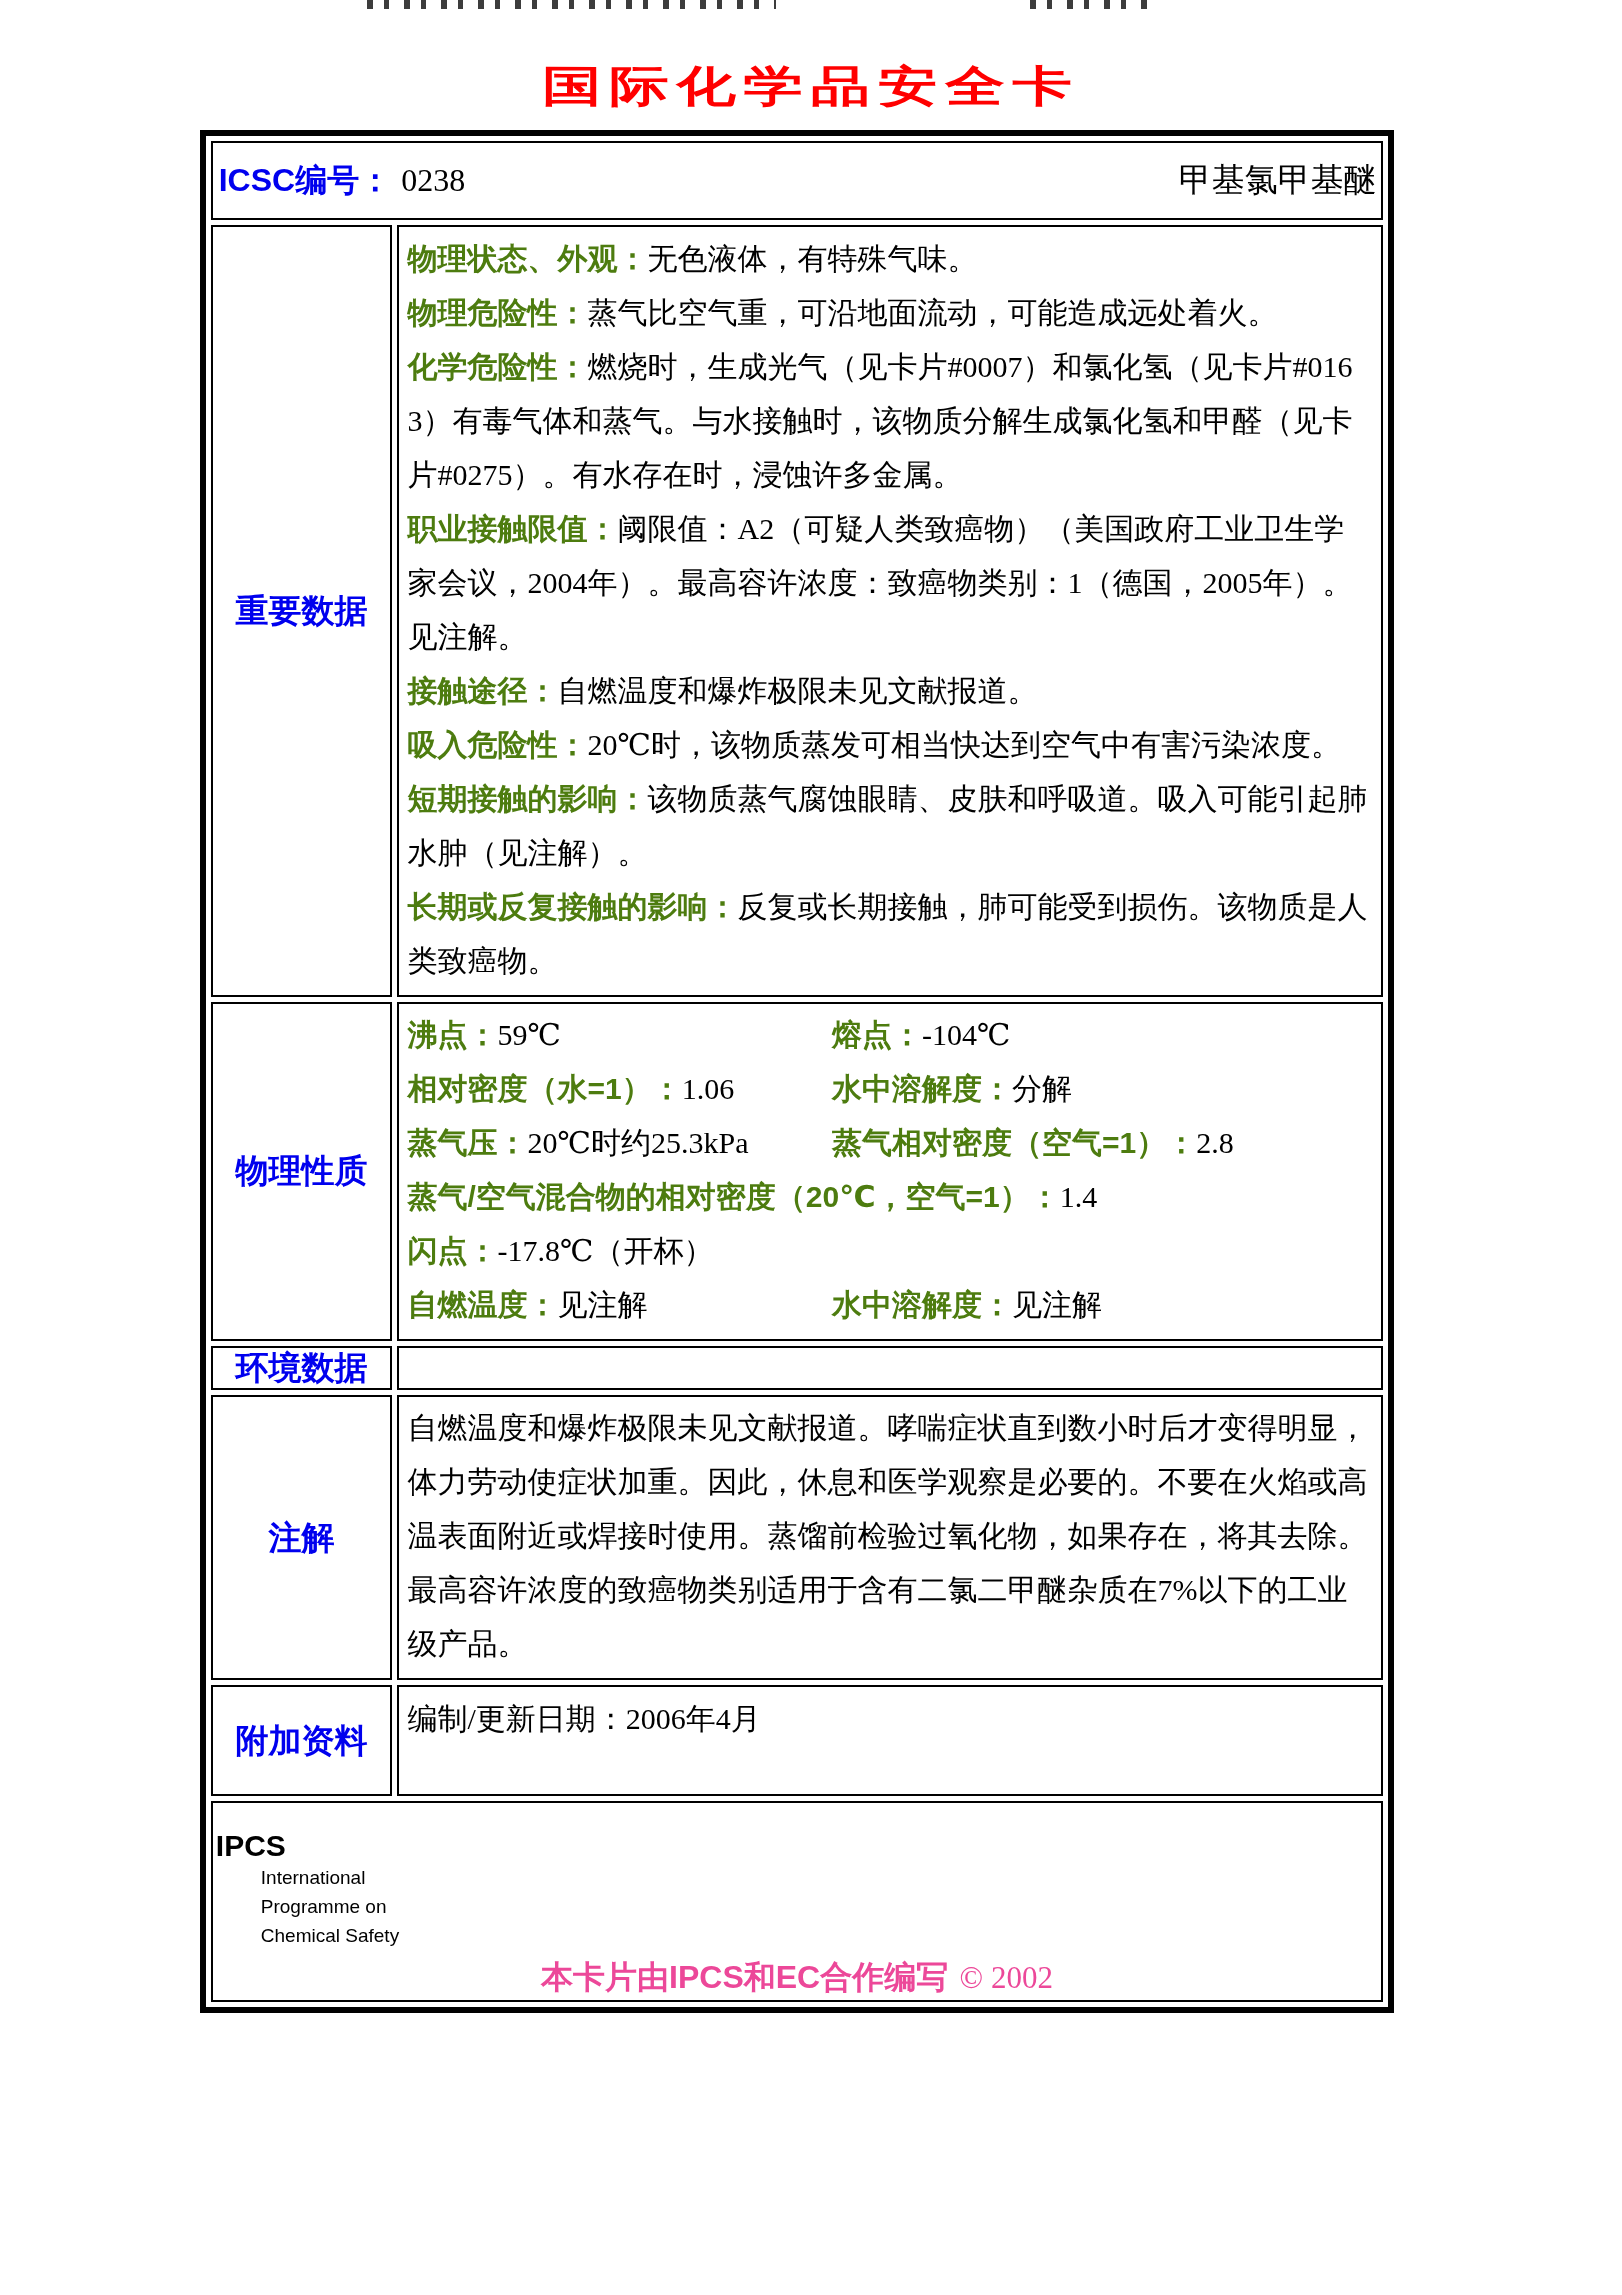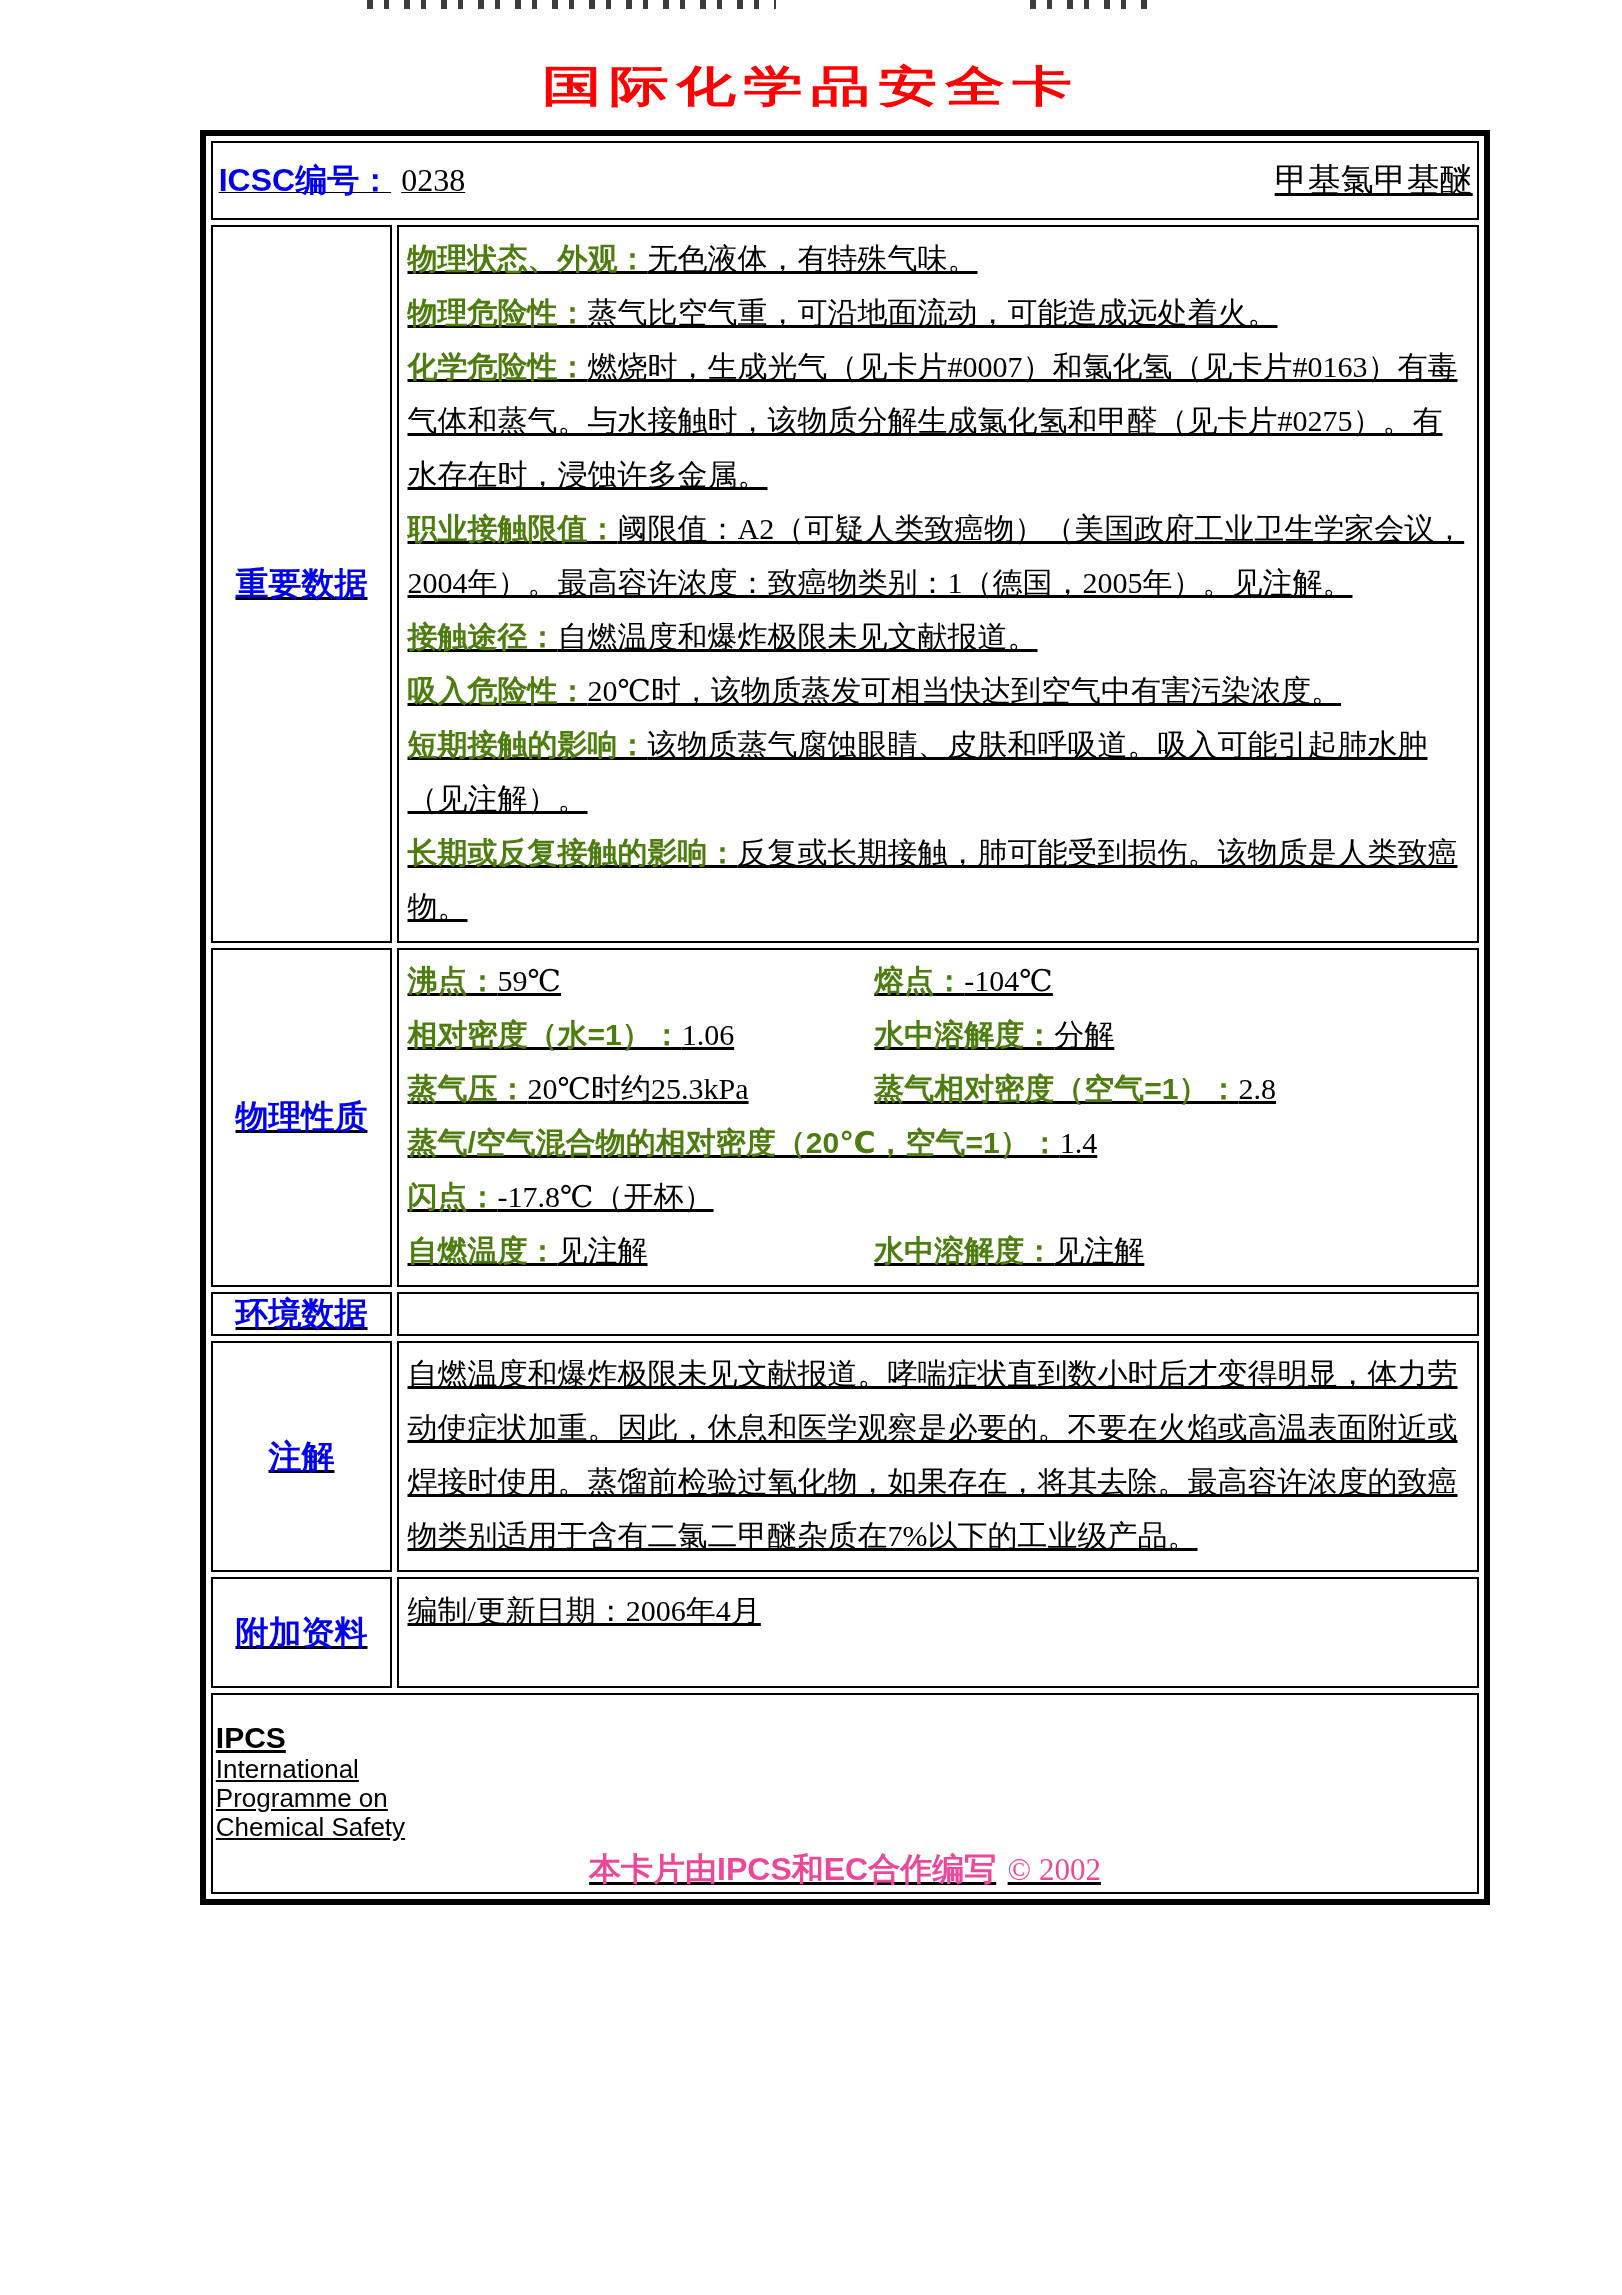--- a/index.html
+++ b/index.html
@@ -30,27 +30,26 @@
     line-height:44px;
     color:#ff0000;
     letter-spacing:5.7px;
     transform:scaleX(1.38);
     transform-origin:center;
     white-space:nowrap;
   }
 
   table.card{
     margin:21.3px 0 0 200px;
-    width:1290px;
+    width:1194px;
     border:6.4px solid #000;
     border-collapse:separate;
     border-spacing:5px;
     background:#fff;
     table-layout:fixed;
-    text-decoration:underline;
   }
   table.card td{
     border:2.8px solid #000;
     vertical-align:top;
     padding:0;
     background:#fff;
   }
 
   
   .icsc-cell{height:75px;vertical-align:middle !important;}
@@ -98,21 +97,21 @@
   .addl-cell{height:107px;}
 
   
   .logos-cell{padding:5.7px 0 2.8px 0 !important;}
   .logo-band{display:flex;align-items:flex-start;padding:0 0;height:146px;flex-direction:column;}
   .ipcs-block{
     width:208px;margin-top:20px;padding-left:2.8px;
     font-family:"Liberation Sans","DejaVu Sans",sans-serif;
   }
   .ipcs-title{font-size:30px;font-weight:bold;line-height:34px;}
-  .ipcs-line{font-size:26px;line-height:29px;}
+  .ipcs-line{font-size:19px;line-height:29px;margin-left:45px;}
   .logo-who{margin-left:44px;margin-top:1.4px;}
   .logo-ilo{margin-left:101px;margin-top:4.3px;}
   .logo-unep{margin-left:105px;margin-top:2.8px;}
   .logo-eu{margin-left:122px;margin-top:20px;}
   .caption-line{
     text-align:center;
     font-size:32px;
     line-height:40px;
     color:#ec4899;
     font-weight:bold;

